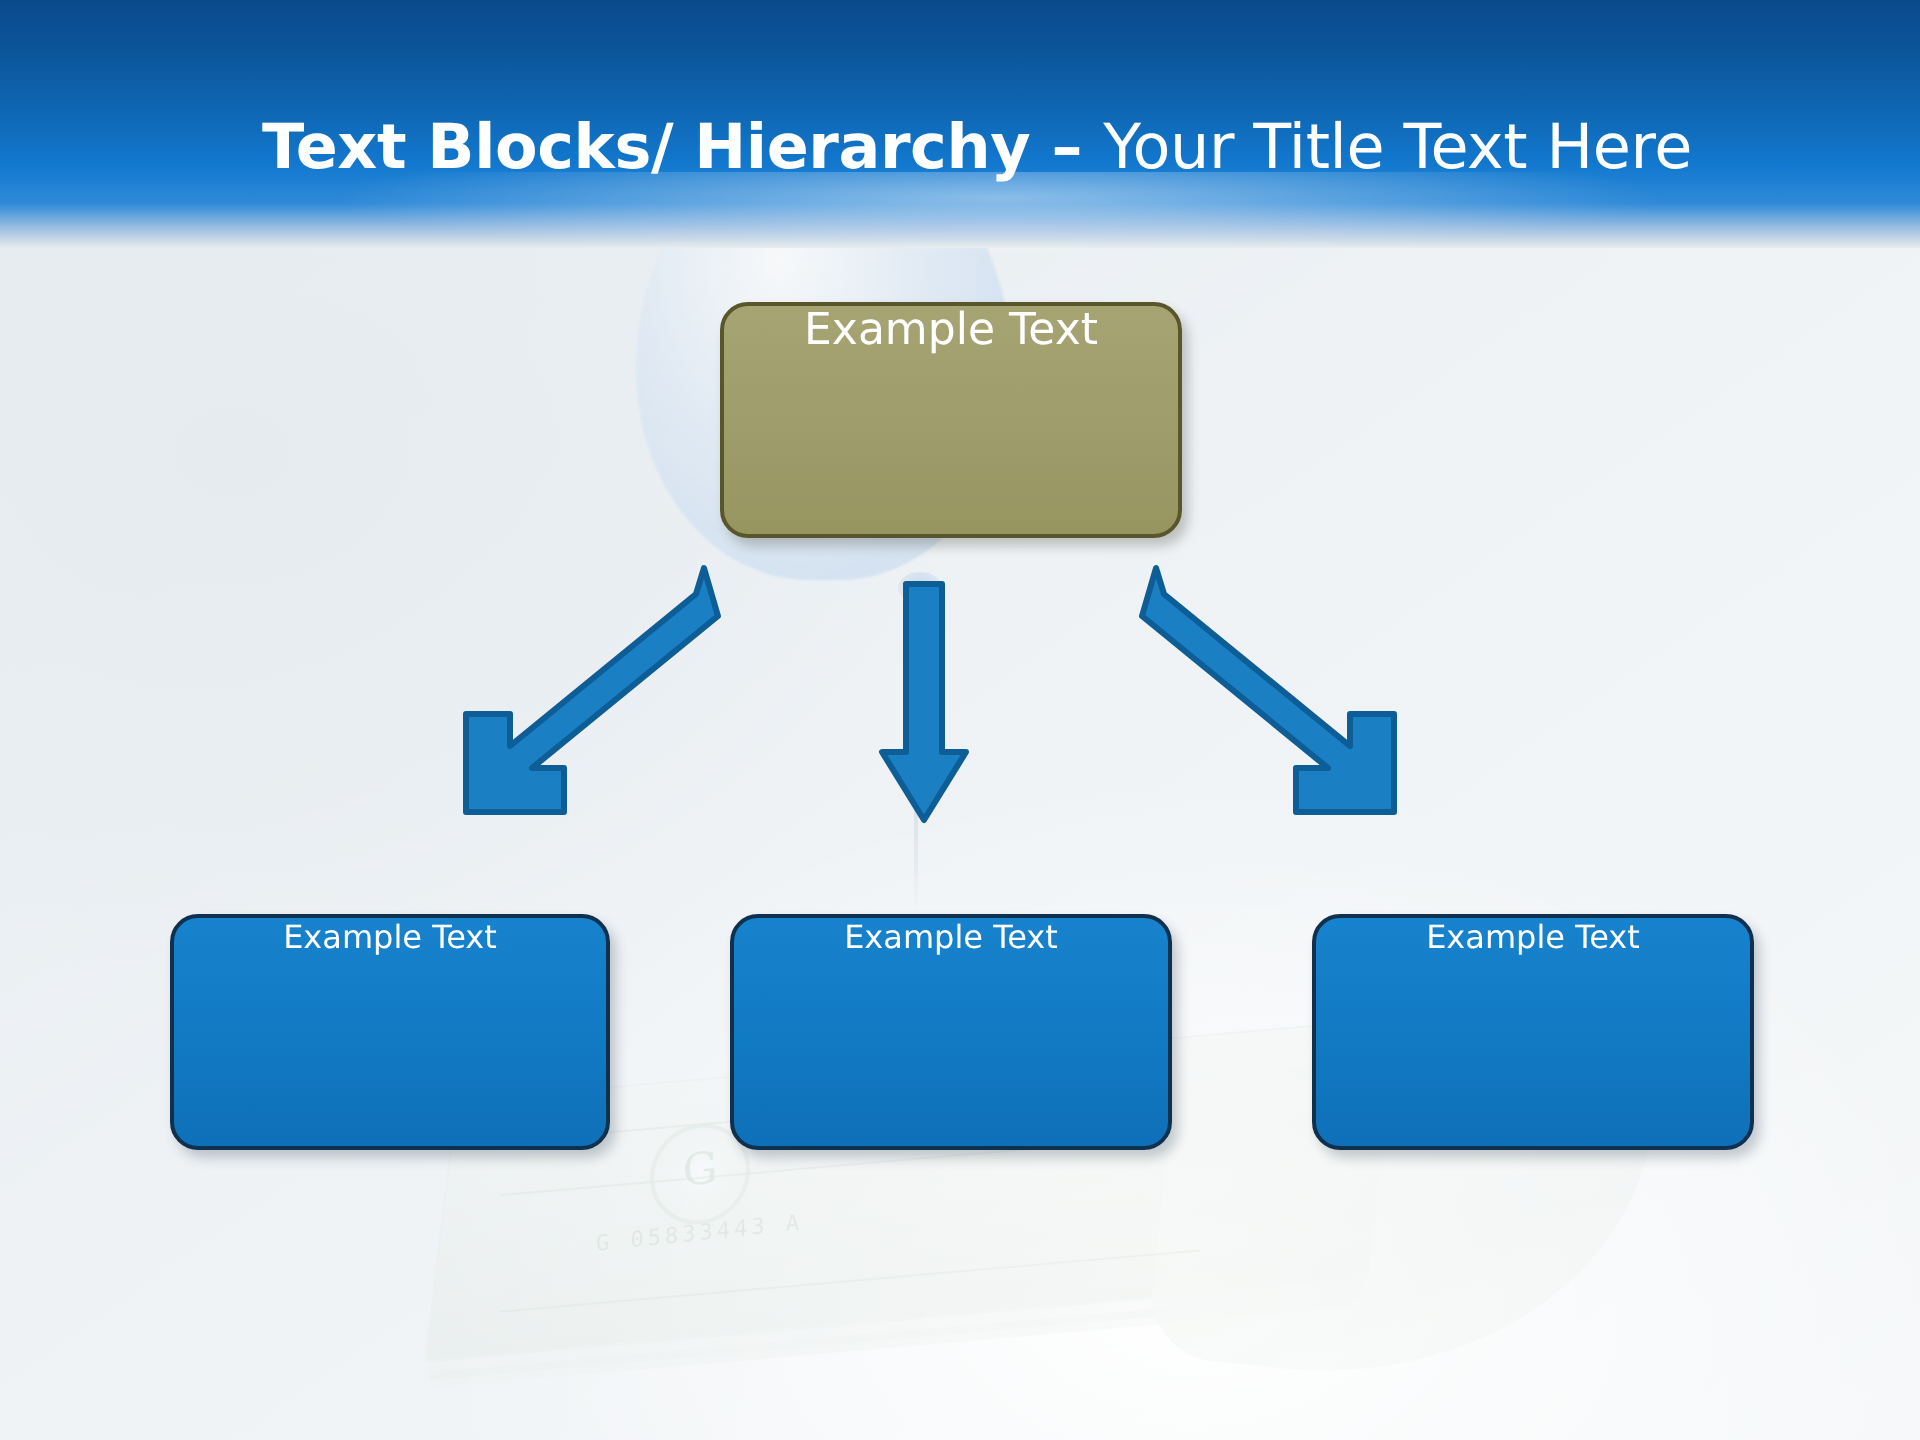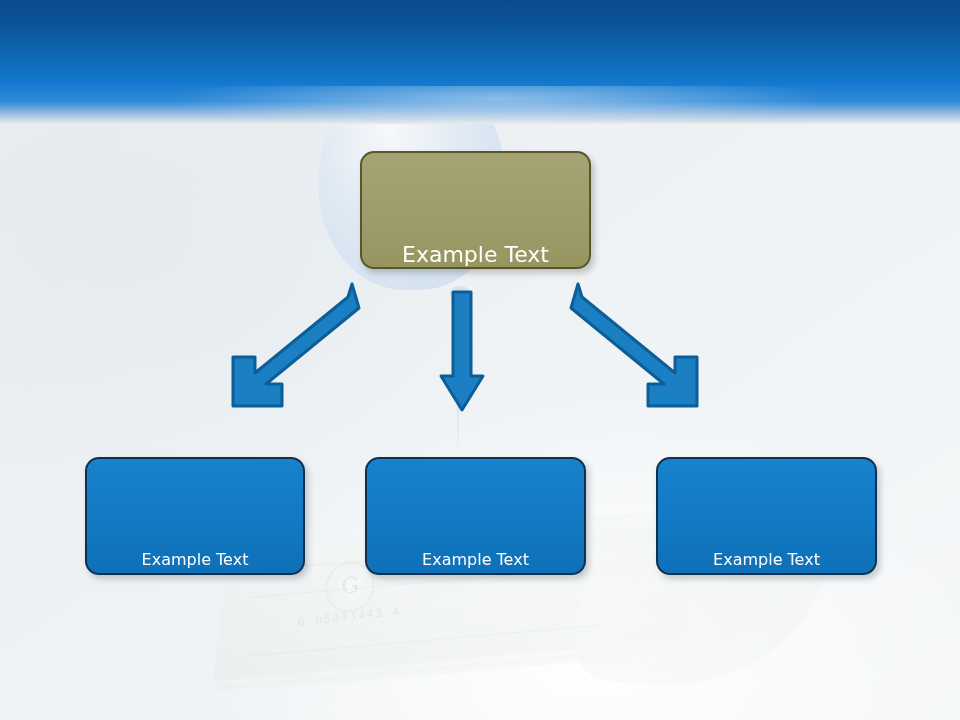--- a/index.html
+++ b/index.html
@@ -138,21 +138,21 @@
     letter-spacing: -0.2px;
   }
   .title-strong { font-weight: bold; }
   .title-light  { font-weight: normal; }
 
   
   .node {
     position: absolute;
     box-sizing: border-box;
     display: flex;
-    align-items: flex-end;
+    align-items: flex-start;
     justify-content: center;
     color: #ffffff;
     text-align: center;
   }
   .node-top {
     left: 360px; top: 151px;
     width: 231px; height: 118px;
     background: linear-gradient(180deg, #a6a473 0%, #9e9c6b 55%, #97955f 100%);
     border: 2px solid #59562b;
     border-radius: 14px;
@@ -196,20 +196,23 @@
     <div class="money-curve"></div>
     <div class="money-seal">G</div>
     <div class="money-serial">G 05833443 A</div>
     <div class="money-line" style="left:70px;  top:56px;  width:330px;"></div>
     <div class="money-line" style="left:70px;  top:84px;  width:300px;"></div>
     <div class="money-line" style="left:70px;  top:140px; width:350px;"></div>
   </div>
 
   <div class="header"></div>
   <div class="header-glow"></div>
+  <div class="title">
+    <span class="title-strong">Text Blocks/ Hierarchy – </span><span class="title-light">Your Title Text Here</span>
+  </div>
 
   <div class="arrow arrow-left">
     <svg width="140" height="135" viewBox="0 0 140 135">
       <polygon points="133,4 140,28 47,104 63,104 63,126 14,126 14,77 36,77 36,93 129,17" fill="#1b7fc4" stroke="#0d5d96" stroke-width="3" stroke-linejoin="round" transform="translate(-9,-2)"></polygon>
     </svg>
   </div>
 
   <div class="arrow arrow-center">
     <svg width="50" height="130" viewBox="0 0 50 130">
       <polygon points="16,4 34,4 34,88 46,88 25,122 4,88 16,88" fill="#1b7fc4" stroke="#0d5d96" stroke-width="3" stroke-linejoin="round"></polygon>

